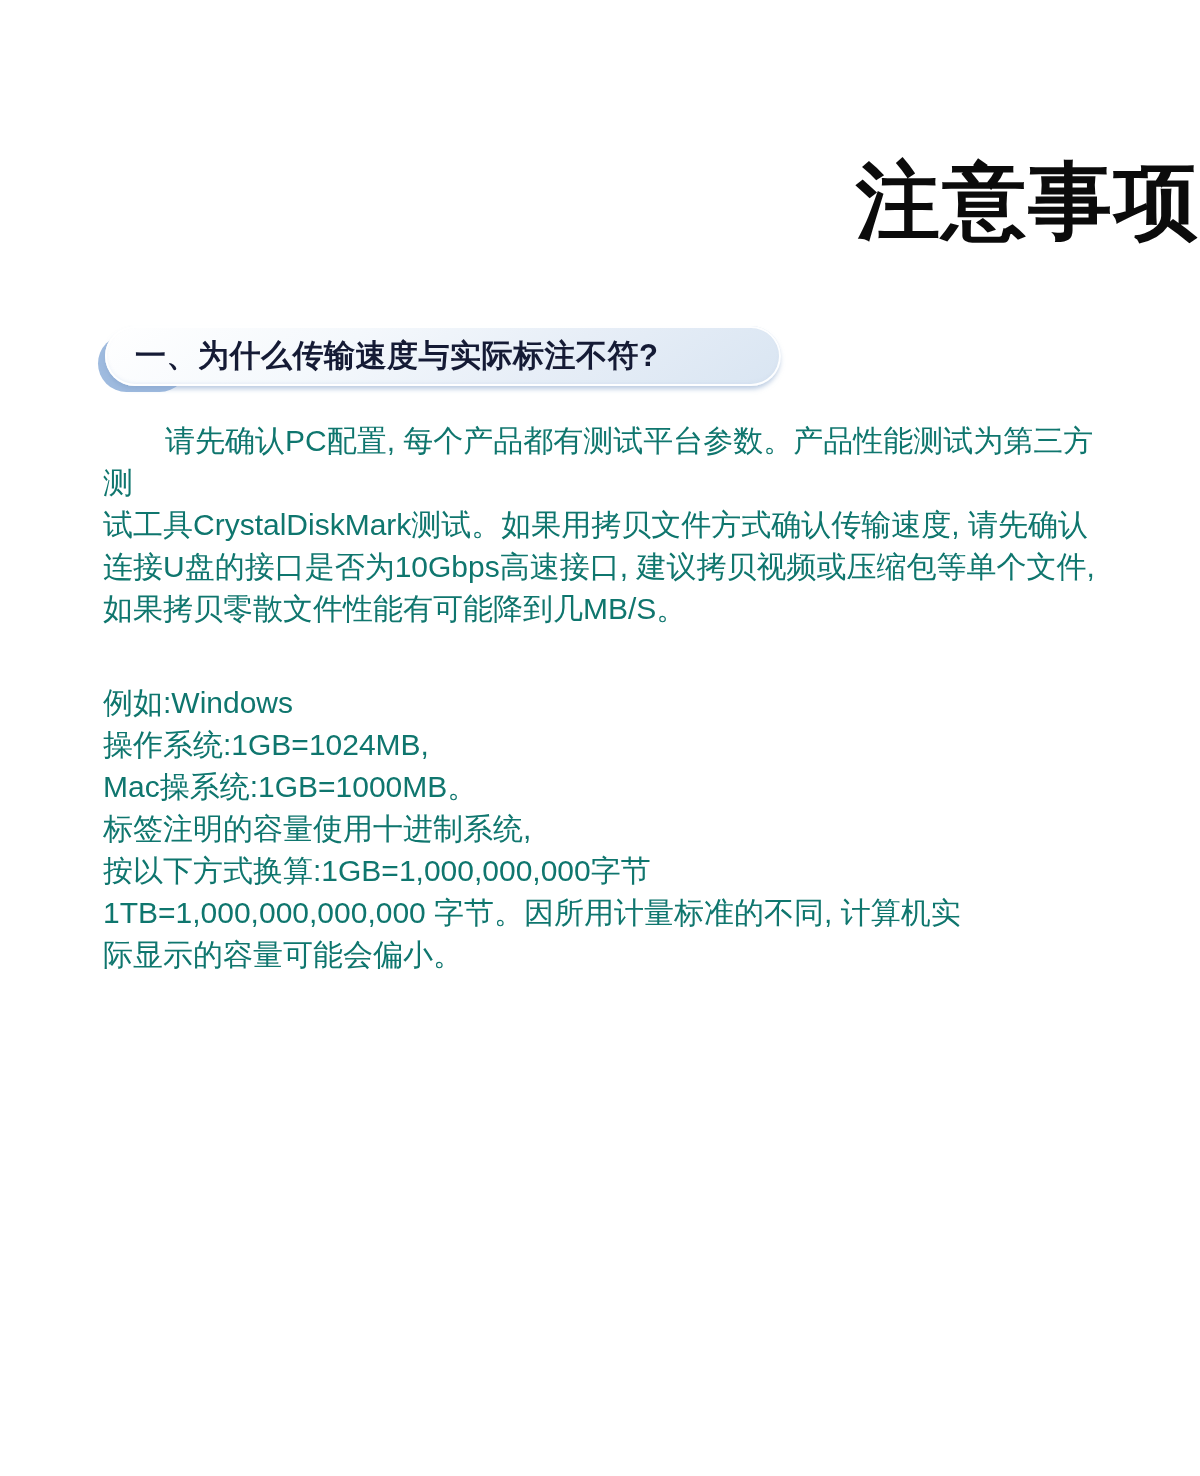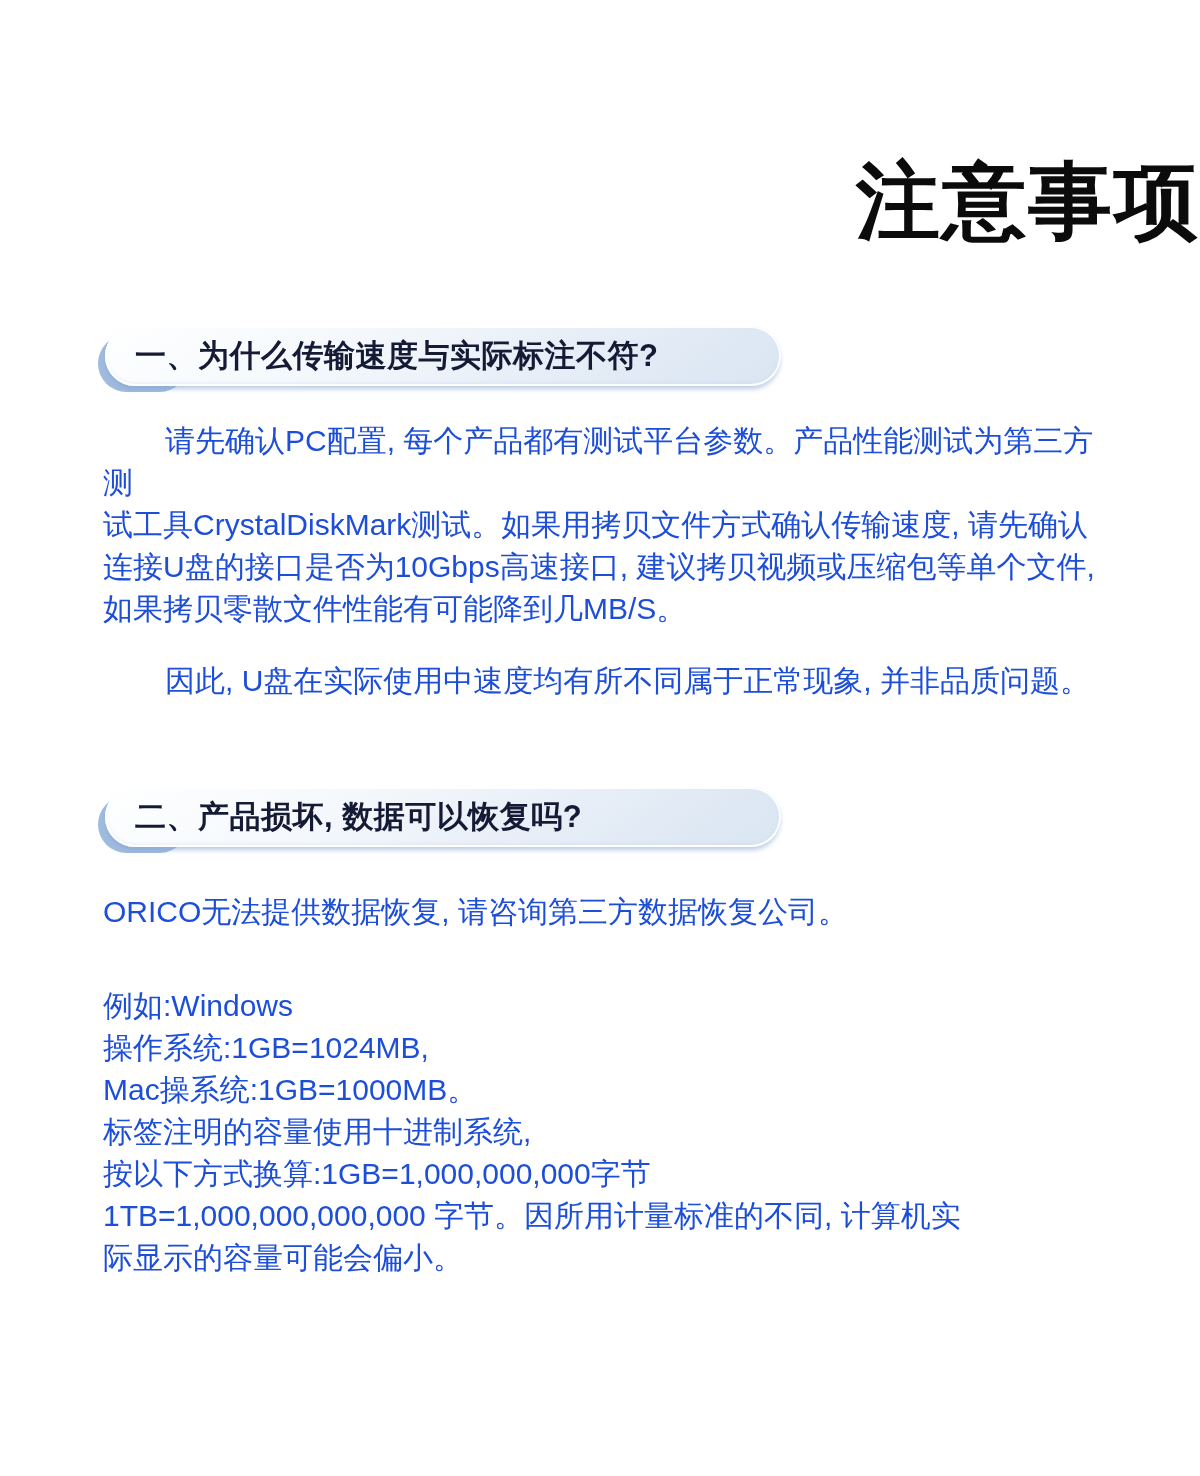--- a/index.html
+++ b/index.html
@@ -54,21 +54,21 @@
     font-size: 31px;
     font-weight: 800;
     color: #151b35;
     letter-spacing: 0.5px;
   }
   .para {
     margin-left: 103px;
     width: 1000px;
     font-size: 30px;
     line-height: 42px;
-    color: #1d4ed8;
+    color: #0f766e;
     white-space: pre-line;
   }
   .para.indent {
     text-indent: 62px;
   }
 </style>
 </head>
 <body>
 
 <div class="page">
@@ -77,30 +77,22 @@
 
   <section>
     <div class="qpill" style="margin-top:70px;">
       <span class="qpill-accent"></span>
       <span class="qpill-face">一、为什么传输速度与实际标注不符?</span>
     </div>
     <p class="para indent" style="margin-top:34px;">请先确认PC配置, 每个产品都有测试平台参数。产品性能测试为第三方测
 试工具CrystalDiskMark测试。如果用拷贝文件方式确认传输速度, 请先确认
 连接U盘的接口是否为10Gbps高速接口, 建议拷贝视频或压缩包等单个文件,
 如果拷贝零散文件性能有可能降到几MB/S。</p>
-    <p class="para indent" style="margin-top:18px;">因此, U盘在实际使用中速度均有所不同属于正常现象, 并非品质问题。</p>
   </section>
 
-  <section>
-    <div class="qpill" style="margin-top:85px;">
-      <span class="qpill-accent"></span>
-      <span class="qpill-face">二、产品损坏, 数据可以恢复吗?</span>
-    </div>
-    <p class="para" style="margin-top:44px;">ORICO无法提供数据恢复, 请咨询第三方数据恢复公司。</p>
-  </section>
 
   <section>
     <p class="para" style="margin-top:52px;">例如:Windows
 操作系统:1GB=1024MB,
 Mac操系统:1GB=1000MB。
 标签注明的容量使用十进制系统,
 按以下方式换算:1GB=1,000,000,000字节
 1TB=1,000,000,000,000 字节。因所用计量标准的不同, 计算机实
 际显示的容量可能会偏小。</p>
   </section>

